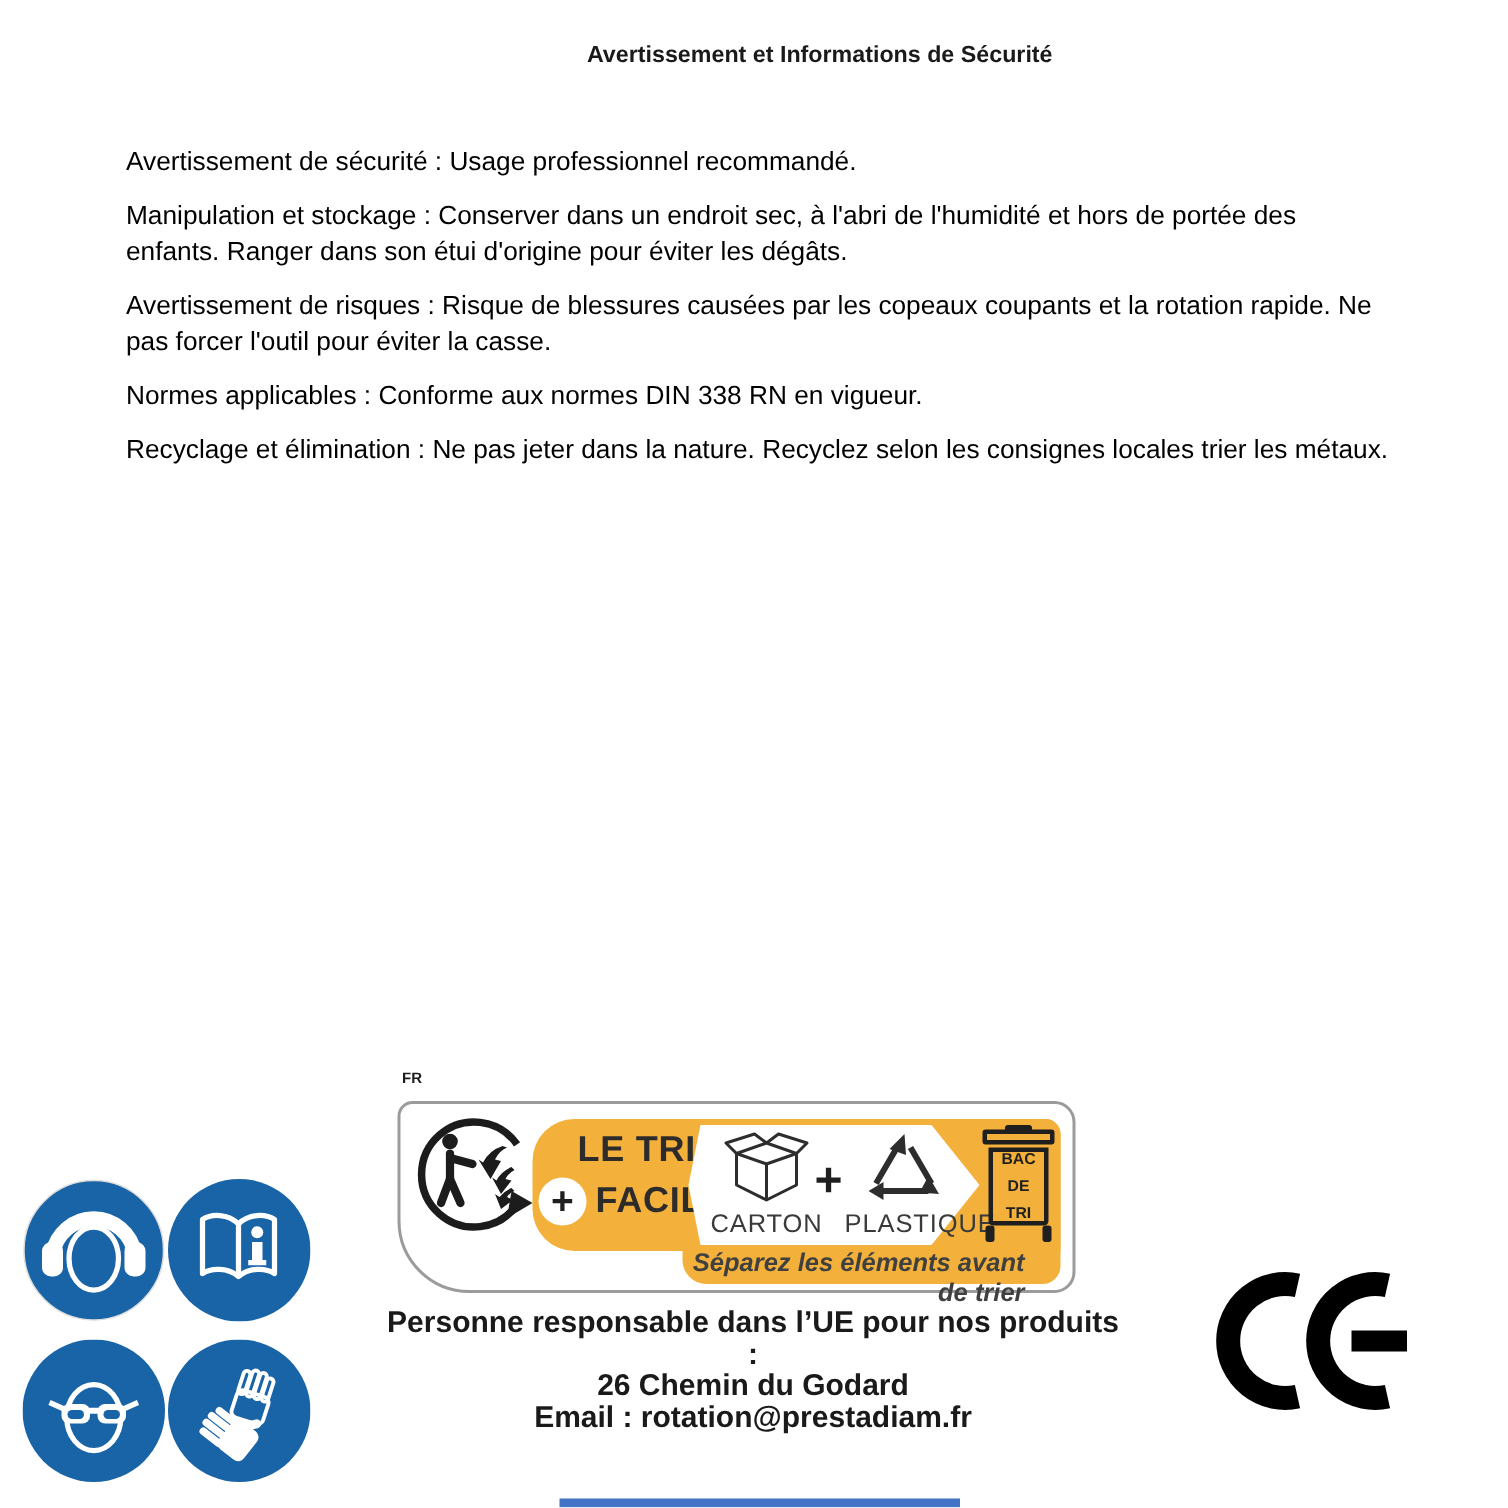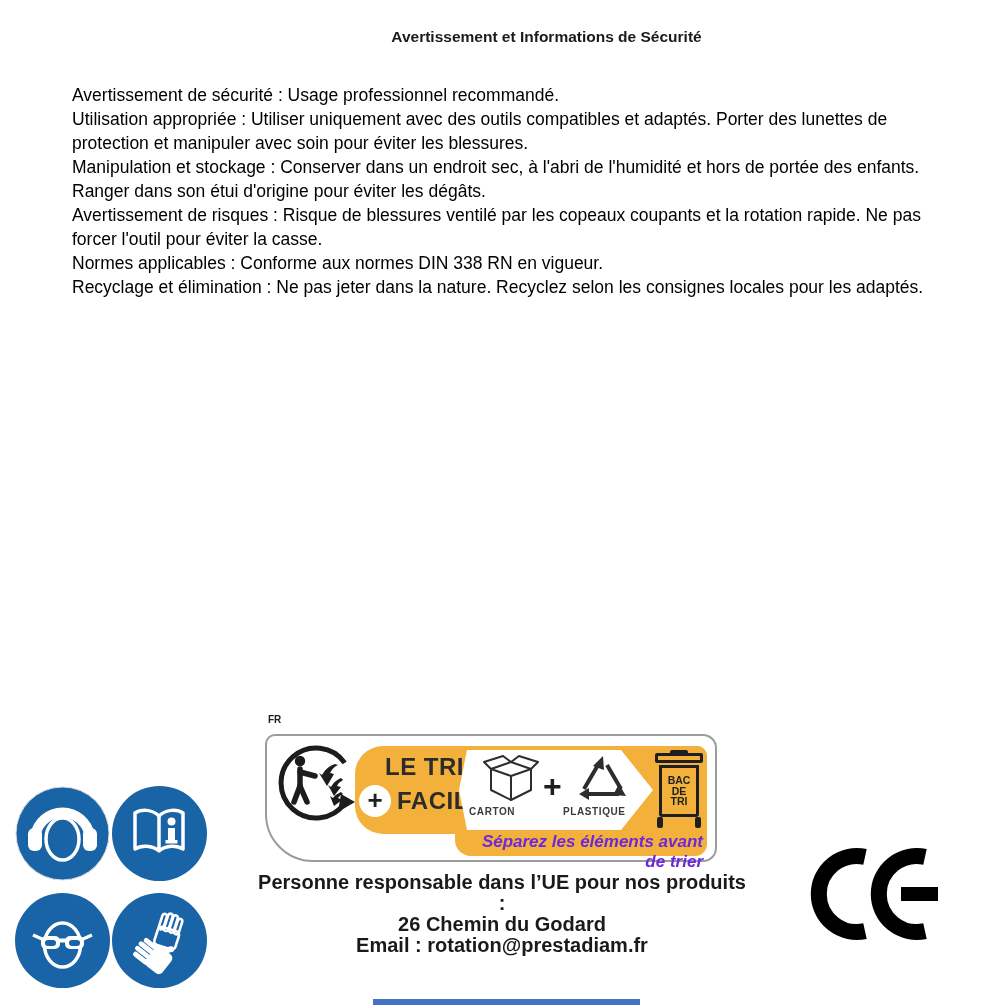--- a/index.html
+++ b/index.html
@@ -6,21 +6,21 @@
   #page{position:relative;width:1005px;height:1005px;background:#fff;overflow:hidden;
         font-family:"Liberation Sans", sans-serif;color:#111;}
 
   
   .doc-title{position:absolute;left:0;top:28px;width:1005px;text-align:center;
              font-size:15.5px;font-weight:bold;color:#1a1a1a;margin-left:44px;}
 
   
   .doc-body{position:absolute;left:72px;top:83px;width:866px;
             font-size:17.5px;line-height:24px;color:#000;}
-  .doc-body p{margin:0;}
+  .doc-body p{margin:12px;}
 
   
   .micon{position:absolute;width:95px;height:95px;}
   .micon svg{display:block;}
 
   
   .fr-label{position:absolute;left:268px;top:714px;font-size:10px;font-weight:bold;color:#1c1c1c;}
   .tri-box{position:absolute;left:265px;top:734px;width:452px;height:128px;background:#fff;
            border:2px solid #9b9b9b;border-radius:10px 14px 14px 48px;box-sizing:border-box;}
   .triman{position:absolute;left:8px;top:6px;width:82px;height:82px;}
@@ -30,59 +30,58 @@
            border-radius:0 10px 12px 16px;}
   .tri-head1{position:absolute;left:118px;top:18px;font-size:24px;line-height:26px;font-weight:800;
              color:#2E2C2B;letter-spacing:.5px;}
   .plus-badge{position:absolute;left:92px;top:49px;width:32px;height:32px;border-radius:50%;
               background:#fff;color:#1f1f1f;font-weight:800;font-size:26px;line-height:30px;
               text-align:center;}
   .tri-head2{position:absolute;left:130px;top:52px;font-size:24px;line-height:26px;font-weight:800;
              color:#2E2C2B;letter-spacing:.5px;}
   .chevron{position:absolute;left:188px;top:10px;width:210px;height:88px;}
   .mat-icon{position:absolute;width:60px;height:52px;}
-  .mat-label{position:absolute;font-size:10px;font-weight:bold;color:#3a3a3a;letter-spacing:.6px;
-             }
+  .mat-label{position:absolute;font-size:17px;font-weight:normal;color:#3a3a3a;letter-spacing:.6px;
+             text-align:center;}
   .mat-plus{position:absolute;left:276px;top:32px;font-size:32px;font-weight:800;color:#1f1f1f;}
   .bin{position:absolute;left:388px;top:14px;width:48px;height:78px;}
   .bin-handle{position:absolute;left:15px;top:0;width:18px;height:6px;background:#1f1f1f;border-radius:2px;}
   .bin-lid{position:absolute;left:0;top:3px;width:48px;height:10px;border:3px solid #1f1f1f;
            border-radius:2px;box-sizing:border-box;}
   .bin-body{position:absolute;left:4px;top:15px;width:40px;height:52px;border:3px solid #1f1f1f;
             border-radius:0 0 3px 3px;box-sizing:border-box;display:flex;flex-direction:column;
-            align-items:center;justify-content:center;}
+            align-items:center;justify-content:space-between;}
   .bin-body div{font-size:10.5px;line-height:10.5px;font-weight:800;color:#1f1f1f;}
   .bin-wheel{position:absolute;width:6px;height:11px;background:#1f1f1f;border-radius:2px;bottom:0;}
-  .tagline{position:absolute;left:200px;top:96px;width:244px;text-align:right;padding-right:8px;
-           font-size:17px;font-style:italic;font-weight:bold;color:#6d28d9;box-sizing:border-box;}
+  .tagline{position:absolute;left:180px;top:96px;width:244px;text-align:right;padding-right:8px;
+           font-size:17px;font-style:italic;font-weight:bold;color:#404040;box-sizing:border-box;}
 
   
   .contact{position:absolute;left:252px;top:872px;width:500px;text-align:center;
            font-size:20px;font-weight:bold;line-height:21px;color:#1a1a1a;}
 
   
   .ce{position:absolute;left:798px;top:845px;width:145px;height:98px;}
 
   
   .bottom-bar{position:absolute;left:373px;top:999px;width:267px;height:6px;background:#4472C4;}
 </style>
 </head>
 <body>
 
 <div id="page">
 
   <div class="doc-title">Avertissement et Informations de Sécurité</div>
 
   <div class="doc-body">
     <p>Avertissement de sécurité : Usage professionnel recommandé.</p>
-    <p>Utilisation appropriée : Utiliser uniquement avec des outils compatibles et adaptés. Porter des lunettes de protection et manipuler avec soin pour éviter les blessures.</p>
     <p>Manipulation et stockage : Conserver dans un endroit sec, à l'abri de l'humidité et hors de portée des enfants. Ranger dans son étui d'origine pour éviter les dégâts.</p>
-    <p>Avertissement de risques : Risque de blessures ventilé par les copeaux coupants et la rotation rapide. Ne pas forcer l'outil pour éviter la casse.</p>
+    <p>Avertissement de risques : Risque de blessures causées par les copeaux coupants et la rotation rapide. Ne pas forcer l'outil pour éviter la casse.</p>
     <p>Normes applicables : Conforme aux normes DIN 338 RN en vigueur.</p>
-    <p>Recyclage et élimination : Ne pas jeter dans la nature. Recyclez selon les consignes locales pour les adaptés.</p>
+    <p>Recyclage et élimination : Ne pas jeter dans la nature. Recyclez selon les consignes locales trier les métaux.</p>
   </div>
 
   <div class="micon" style="left:15px;top:786px;">
     <svg width="95" height="95" viewBox="0 0 95 95">
       <circle cx="47.5" cy="47.5" r="46.5" fill="#1963A7" stroke="#dcdcdc" stroke-width="1"></circle>
       <path d="M20,50 A28,29 0 0 1 75,50" fill="none" stroke="#fff" stroke-width="10"></path>
       <rect x="13" y="42" width="14" height="23" rx="6" fill="#fff"></rect>
       <rect x="68" y="42" width="14" height="23" rx="6" fill="#fff"></rect>
       <ellipse cx="47.5" cy="53" rx="16.5" ry="21" fill="none" stroke="#fff" stroke-width="3.5"></ellipse>
     </svg>

